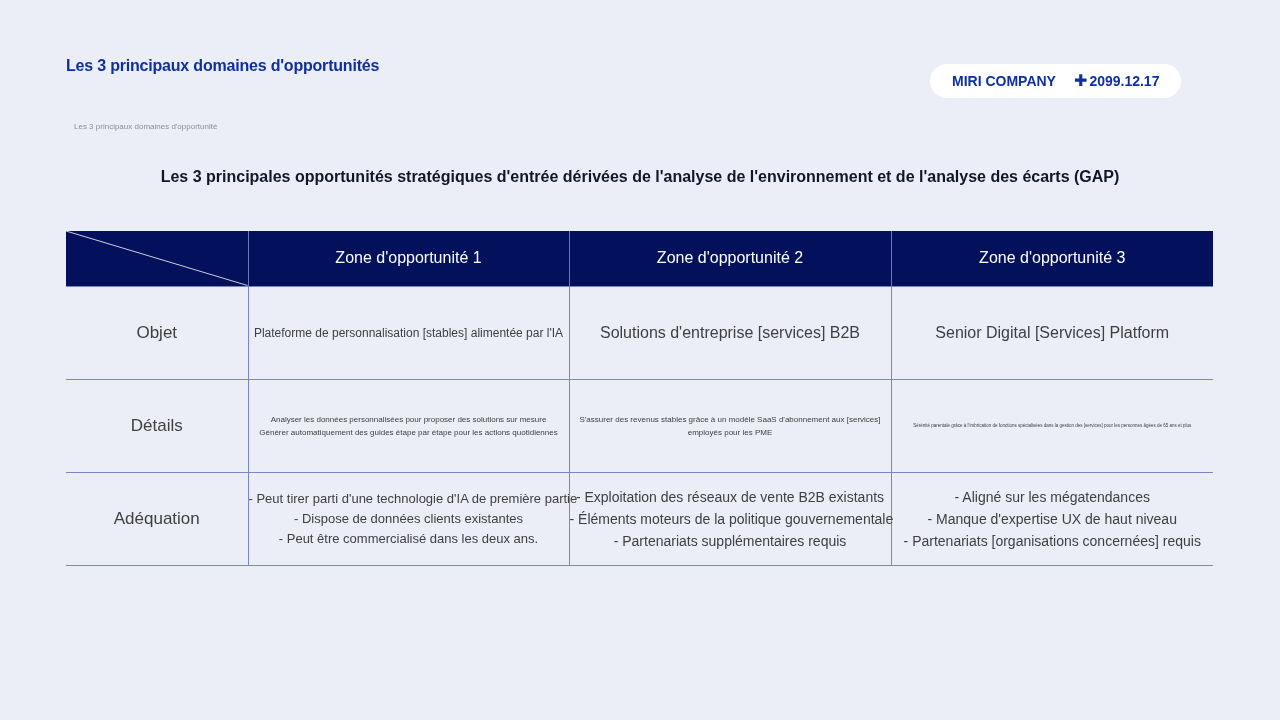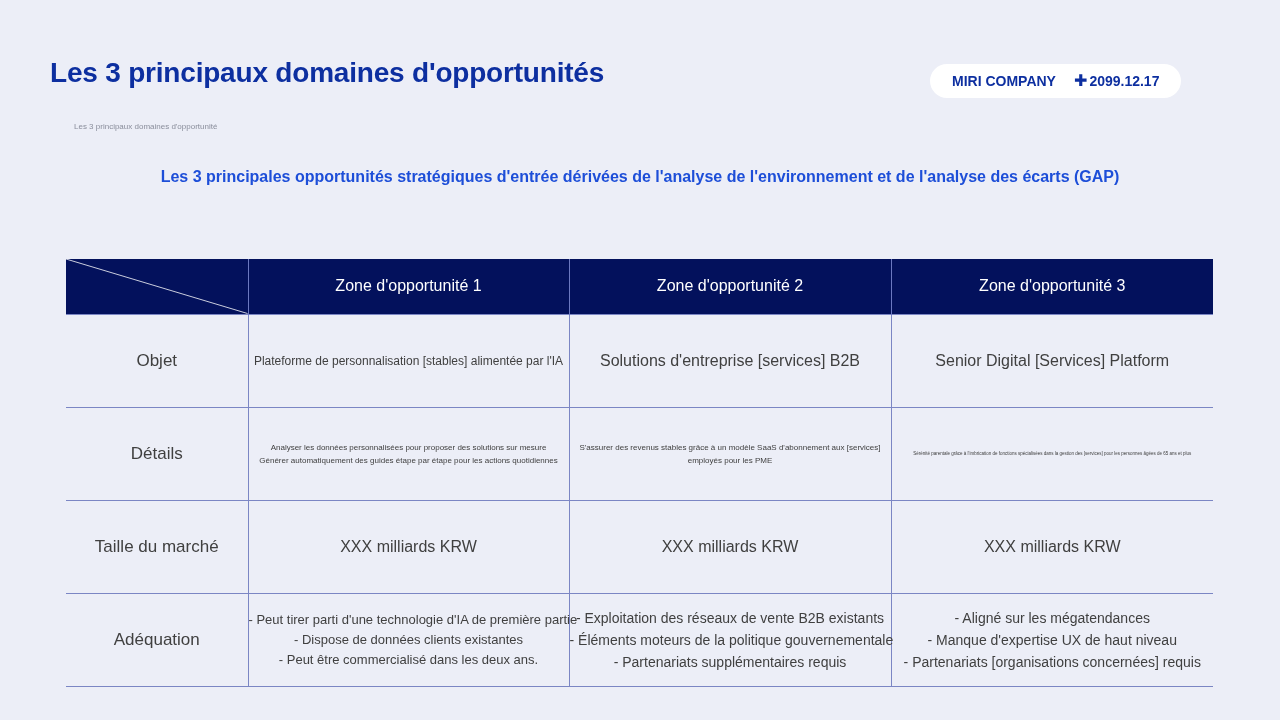--- a/index.html
+++ b/index.html
@@ -4,50 +4,49 @@
 <style>
   * { box-sizing: border-box; margin: 0; padding: 0; }
   html, body { width: 1280px; height: 720px; overflow: hidden; }
   body {
     background: #eceef7;
     font-family: "Liberation Sans", "DejaVu Sans", sans-serif;
     color: #0d1a56;
     position: relative;
   }
   .page-title {
-    position: absolute; left: 50px; top: 57px;
-    font-size: 28px; font-weight: bold; color: #0d2fa0;
+    position: absolute; left: 66px; top: 57px;
+    font-size: 16px; font-weight: bold; color: #0d2fa0;
     letter-spacing: -0.2px;
   }
   .page-subtitle-small {
     position: absolute; left: 54px; top: 122px;
     font-size: 8px; color: #8a8e9c; padding-left: 20px;
   }
   .company-pill {
     position: absolute; left: 930px; top: 64px;
     width: 251px; height: 34px;
     background: #ffffff; border-radius: 17px;
     display: flex; align-items: center; justify-content: flex-start;
     padding-left: 22px;
     font-size: 14px; font-weight: bold; color: #0d2fa0;
   }
   .company-name { margin-right: 18px; }
   .date-wrap { display: flex; align-items: center; }
   .plus-icon { font-size: 16px; font-weight: bold; margin-right: 2px; line-height: 1; }
   .section-heading {
     position: absolute; left: 0; top: 168px; width: 1280px;
     text-align: center;
-    font-size: 16px; font-weight: bold; color: #1d4ed8;
+    font-size: 16px; font-weight: bold; color: #0f172a;
   }
   table.opps {
     position: absolute; left: 66px; top: 231px;
     width: 1147px;
     border-collapse: collapse;
     table-layout: fixed;
-    margin-top: 28px;
   }
   table.opps col.c0 { width: 182px; }
   table.opps col.c1 { width: 321px; }
   table.opps col.c2 { width: 322px; }
   table.opps col.c3 { width: 322px; }
   table.opps thead th {
     background: #03115c; color: #ffffff;
     height: 55px; font-weight: normal; font-size: 16px;
     border-left: 1px solid #6b78c0;
     text-align: center; vertical-align: middle;
@@ -125,26 +124,20 @@
         <span class="fit-line">Générer automatiquement des guides étape par étape pour les actions quotidiennes</span>
       </td>
       <td class="details-cell">
         <span>S'assurer des revenus stables grâce à un modèle SaaS d'abonnement aux [services] employés pour les PME</span>
       </td>
       <td class="details-cell tiny">
         <span>Sérénité parentale grâce à l'imbrication de fonctions spécialisées dans la gestion des [services] pour les personnes âgées de 65 ans et plus</span>
       </td>
     </tr>
     <tr>
-      <td>Taille du marché</td>
-      <td class="market-cell">XXX milliards KRW</td>
-      <td class="market-cell">XXX milliards KRW</td>
-      <td class="market-cell">XXX milliards KRW</td>
-    </tr>
-    <tr>
       <td>Adéquation</td>
       <td class="fit-cell">
         <span class="fit-line">- Peut tirer parti d'une technologie d'IA de première partie</span>
         <span class="fit-line">- Dispose de données clients existantes</span>
         <span class="fit-line">- Peut être commercialisé dans les deux ans.</span>
       </td>
       <td class="fit-cell lg">
         <span class="fit-line">- Exploitation des réseaux de vente B2B existants</span>
         <span class="fit-line">- Éléments moteurs de la politique gouvernementale</span>
         <span class="fit-line">- Partenariats supplémentaires requis</span>

